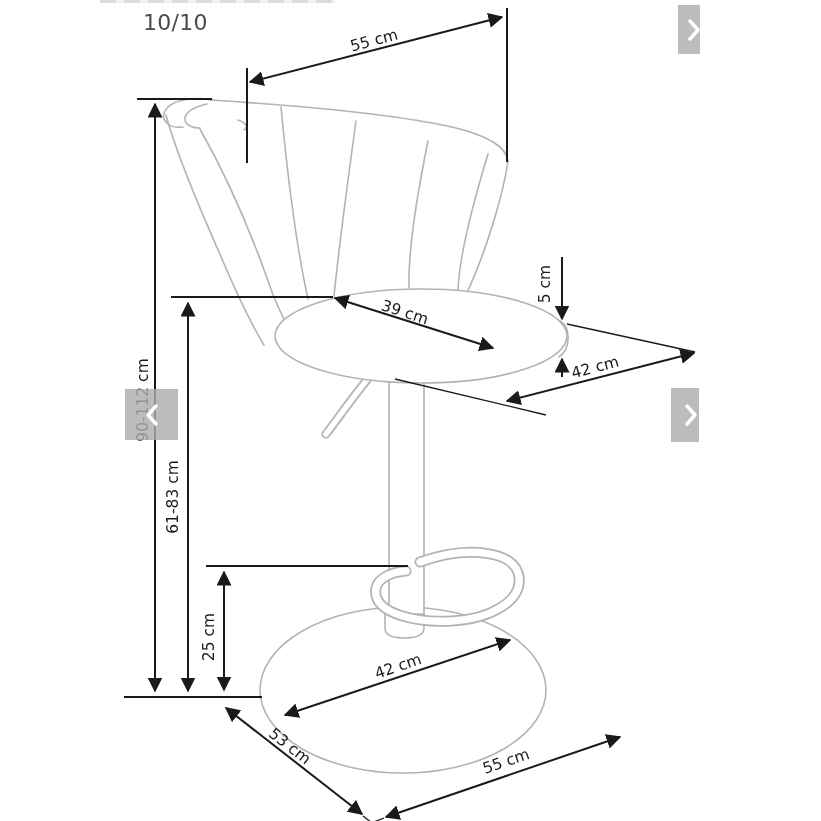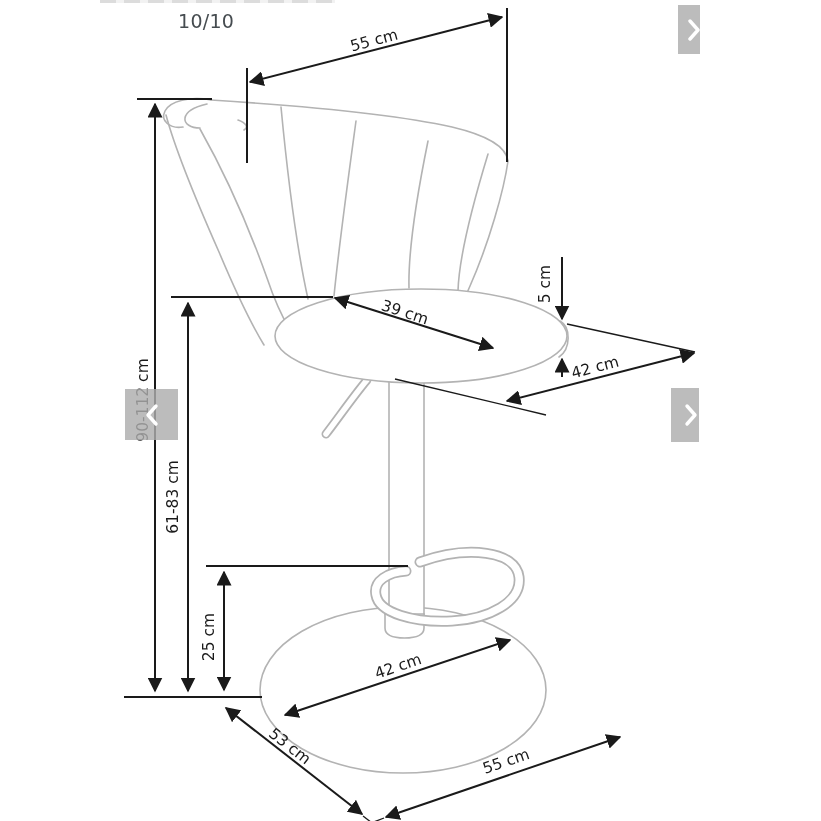--- a/index.html
+++ b/index.html
@@ -1,21 +1,21 @@
 <!DOCTYPE html>
 <html><head>
 <meta charset="utf-8">
 <style>
   html,body{margin:0;padding:0;background:#fff;}
   #stage{position:relative;width:821px;height:821px;background:#fff;overflow:hidden;
          font-family:"DejaVu Sans","Liberation Sans",sans-serif;}
   .crop-strip{position:absolute;left:100px;top:0;width:235px;height:3px;
       background:repeating-linear-gradient(90deg,#dcdcdc 0 16px,#f2f2f2 16px 24px);}
-  .counter{position:absolute;left:143px;top:10px;font-size:19px;color:#464c50;
-      letter-spacing:.3px;margin-left:35px;}
+  .counter{position:absolute;left:143px;top:10px;font-size:22px;color:#464c50;
+      letter-spacing:.3px;}
   .diagram-svg{position:absolute;left:0;top:0;}
   .diagram-svg text{font-family:"DejaVu Sans","Liberation Sans",sans-serif;
       font-size:15.5px;fill:#1a1a1a;}
   .navbtn{position:absolute;background:rgba(173,173,173,.82);display:flex;
       align-items:center;overflow:hidden;cursor:pointer;border:none;padding:0;}
   .navbtn svg{flex:0 0 auto;}
   #btn-prev{left:125px;top:389px;width:53px;height:51px;justify-content:center;}
   #btn-next{left:671px;top:388px;width:28px;height:54px;}
   #btn-next svg{margin-left:12px;}
   #btn-expand{left:678px;top:5px;width:22px;height:49px;}

